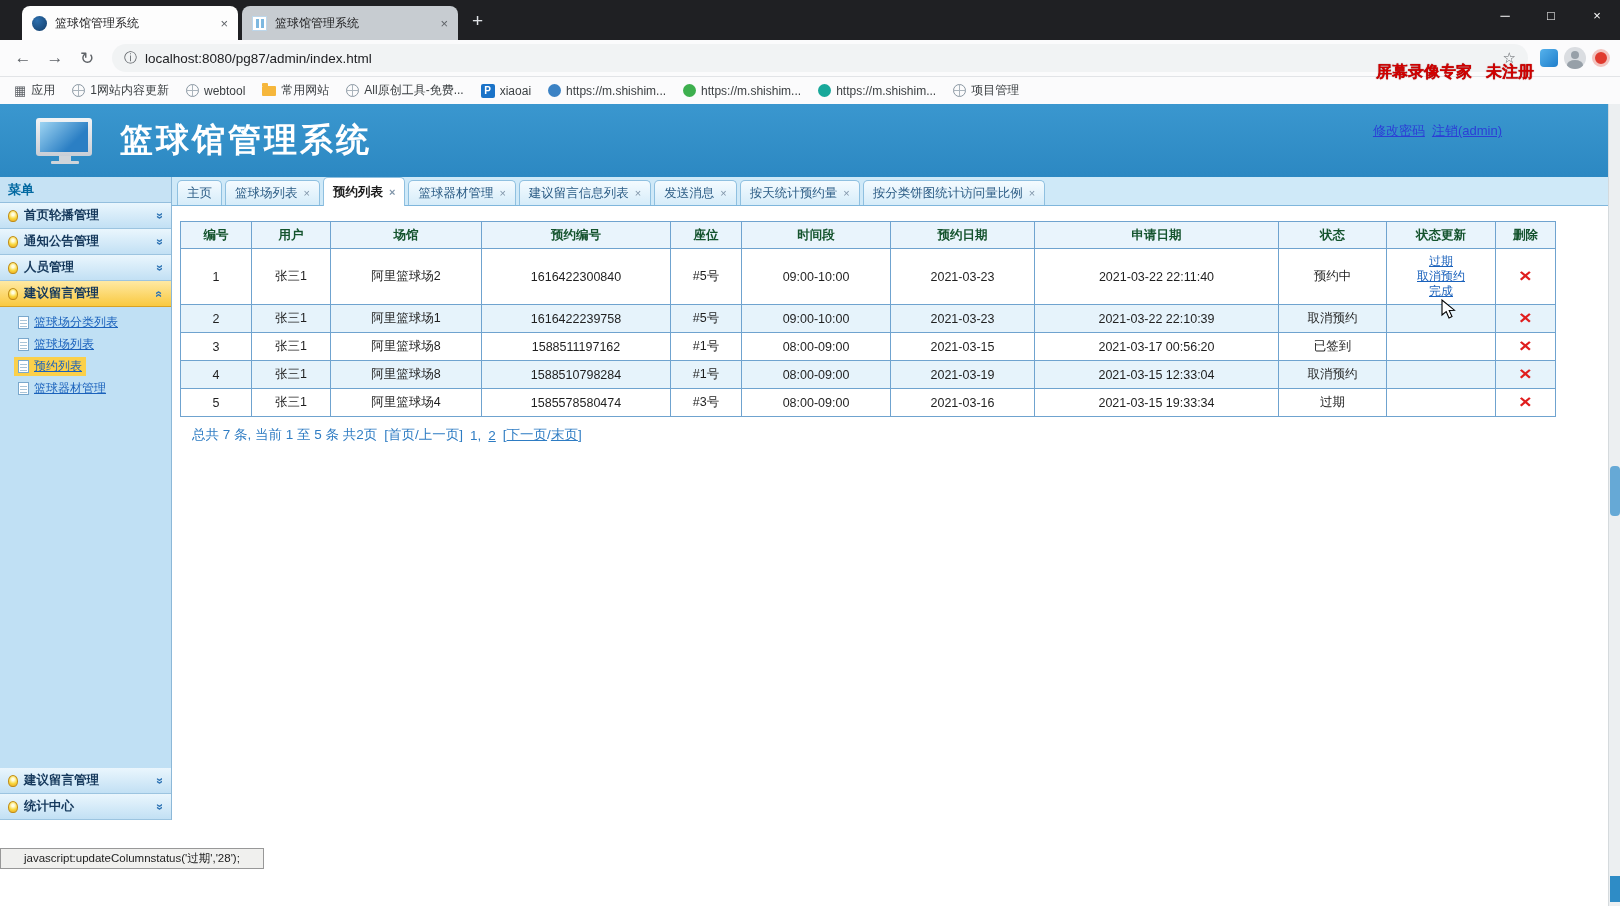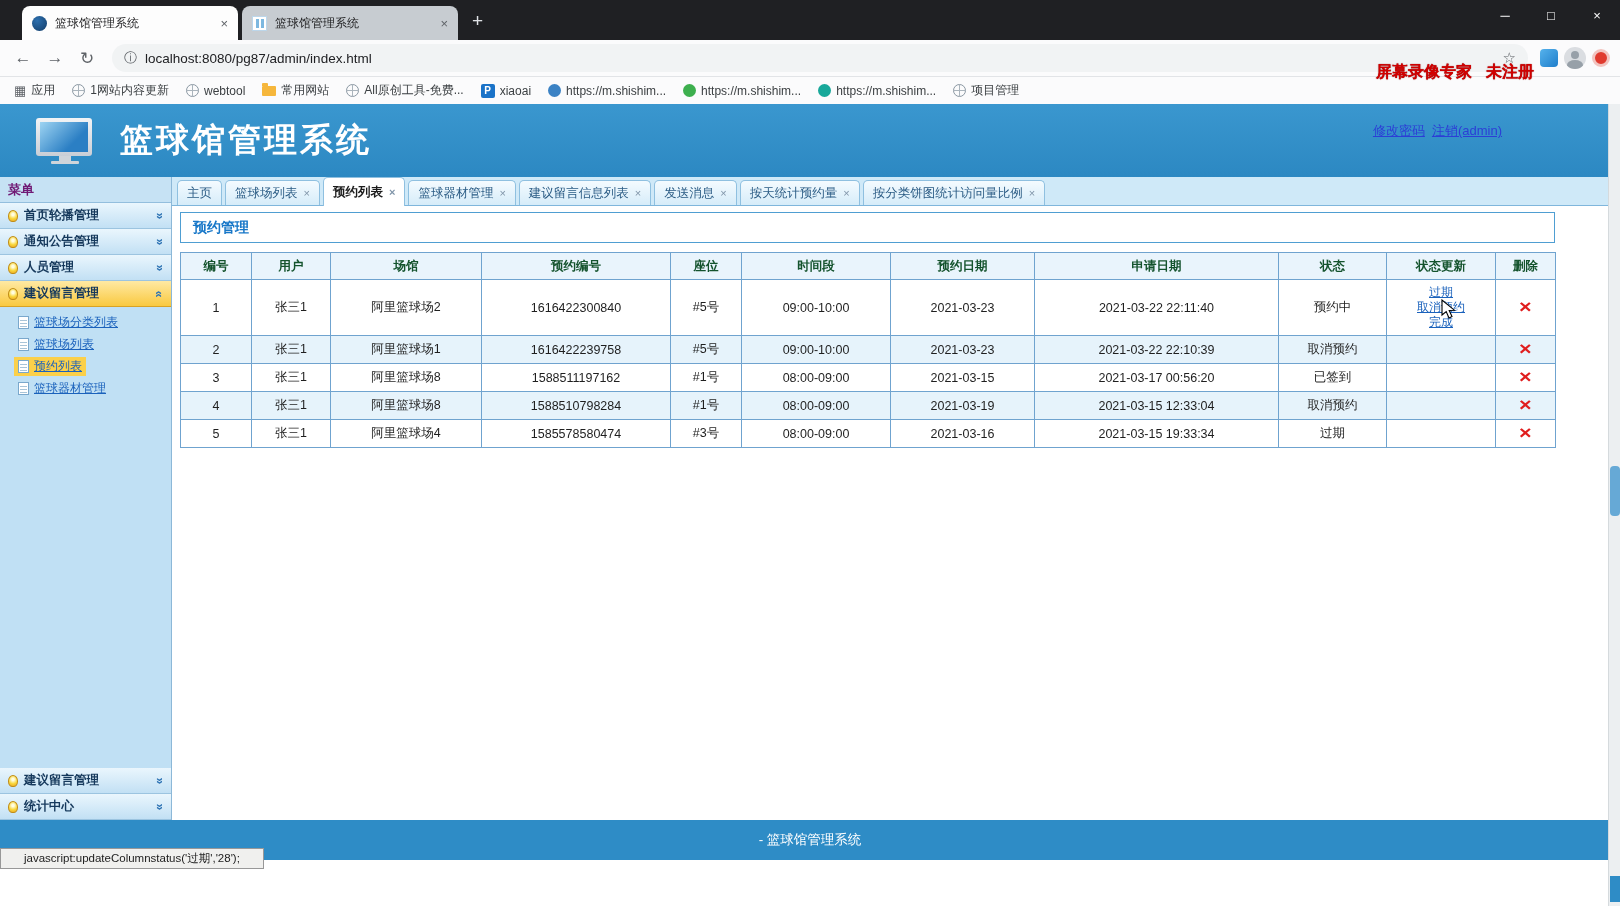--- a/index.html
+++ b/index.html
@@ -55,21 +55,21 @@
   .logo .scr { width:100%; height:100%; background:linear-gradient(135deg,#9ed4f2,#2b7fc4 70%); }
   .logo .stand { width:12px; height:5px; background:#cfd4da; margin:0 auto; }
   .logo .base { width:28px; height:3px; background:#cfd4da; margin:0 auto; border-radius:1px; }
   .apptitle { margin-left:26px; color:#fff; font-size:33px; font-weight:bold; letter-spacing:3px; }
   .headerlinks { position:absolute; right:118px; top:18px; font-size:13px; display:flex; gap:7px; }
   .headerlinks a { color:#2c3ed6; text-decoration:underline; }
 
   
   .bodywrap { position:absolute; top:177px; left:0; right:0; height:643px; display:flex; }
   .sidebar { width:172px; background:#b3d7ee; border-right:1px solid #8cb8d8; display:flex; flex-direction:column; flex:none; }
-  .menubar { height:26px; line-height:25px; padding-left:8px; font-weight:bold; font-size:13px; color:#701a75; background:#c6e2f4; border-bottom:1px solid #93bedd; flex:none; }
+  .menubar { height:26px; line-height:25px; padding-left:8px; font-weight:bold; font-size:13px; color:#0369a1; background:#c6e2f4; border-bottom:1px solid #93bedd; flex:none; }
   .acchead { height:26px; flex:none; display:flex; align-items:center; gap:6px; padding:0 8px; background:linear-gradient(#eaf6fd,#c2e0f4); border-bottom:1px solid #9cc4e0; font-size:12.5px; font-weight:bold; color:#16395c; cursor:pointer; }
   .acchead.gold { background:linear-gradient(#ffe9a3,#f9c940); border-bottom:1px solid #d8a224; }
   .acchead.bottomfirst { margin-top:auto; }
   .bulb { width:10px; height:12px; border-radius:50% 50% 45% 45%; background:radial-gradient(circle at 50% 35%,#fffde0 15%,#f9d83e 55%,#eaa31f); border:1px solid #c08c16; flex:none; }
   .chev { margin-left:auto; color:#2f74b4; font-size:12px; display:inline-block; transform:rotate(-90deg); }
   .chev.up { transform:rotate(90deg); }
   .subpanel { flex:1; background:#c0e0f4; padding:6px 4px 4px 14px; overflow:hidden; }
   .subitem { display:flex; align-items:center; gap:5px; margin-bottom:3px; width:fit-content; padding:1px 4px; }
   .subitem.selected { background:#fbd04a; }
   .docicon { width:11px; height:13px; border:1px solid #7aa8cc; background-color:#fff; background-image:repeating-linear-gradient(to bottom,#a8c4d8 0 1px,transparent 1px 3px); background-size:7px 8px; background-position:1px 3px; background-repeat:no-repeat; flex:none; }
@@ -291,21 +291,20 @@
           <span class="tclose">×</span>
         </div>
         <div class="ctab">
           <span>按分类饼图统计访问量比例</span>
           <span class="tclose">×</span>
         </div>
       </div>
 
       <div class="workarea">
         <div class="panel">
-          <div class="ptitle">预约管理</div>
 
           <table class="grid">
             <colgroup>
               <col style="width:71px">
                 <col style="width:79px">
                 <col style="width:151px">
                 <col style="width:189px">
               <col style="width:71px">
                 <col style="width:149px">
                 <col style="width:144px">
@@ -405,28 +404,32 @@
                 <td>2021-03-15 19:33:34</td>
                 <td>过期</td>
                 <td></td>
                 <td>
                   <span class="delx">×</span>
                 </td>
               </tr>
             </tbody>
           </table>
 
-        </div>
-      </div>
-    </div>
-  </div>
-
-  <div class="appfooter">
-    <span>- 篮球馆管理系统</span>
-  </div>
+          <div class="pager">
+            <span>总共 7 条, 当前 1 至 5 条 共2页</span>
+            <span>[首页/上一页]</span>
+            <span>1,</span>
+            <a>2</a>
+            <span><span>[</span><a>下一页</a><span>/</span><a>末页</a><span>]</span></span>
+          </div>
+        </div>
+      </div>
+    </div>
+  </div>
+
 
   <div class="statusbubble">
     <span>javascript:updateColumnstatus('过期','28');</span>
   </div>
 
   <div class="vscroll">
     <div class="vthumb"></div>
     <div class="vthumb2"></div>
   </div>
 

